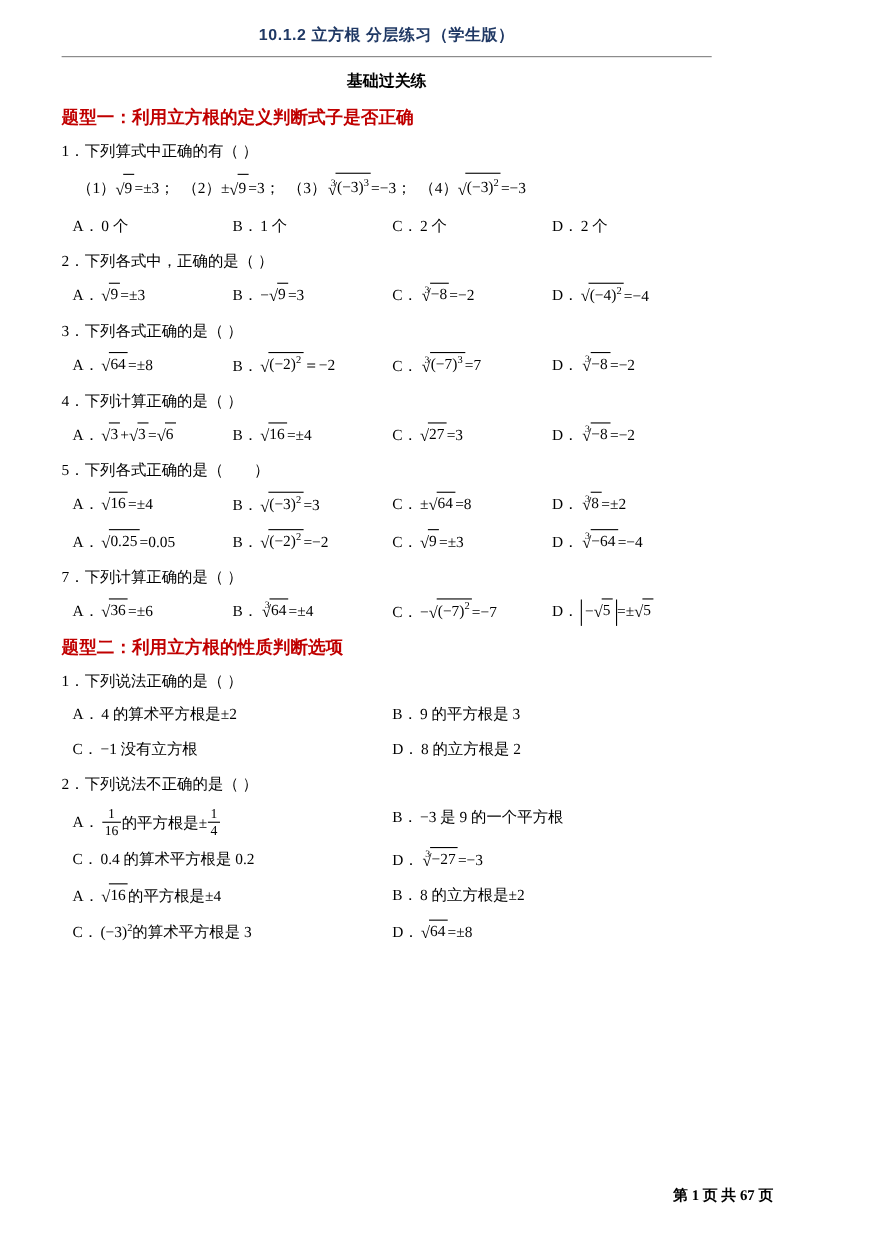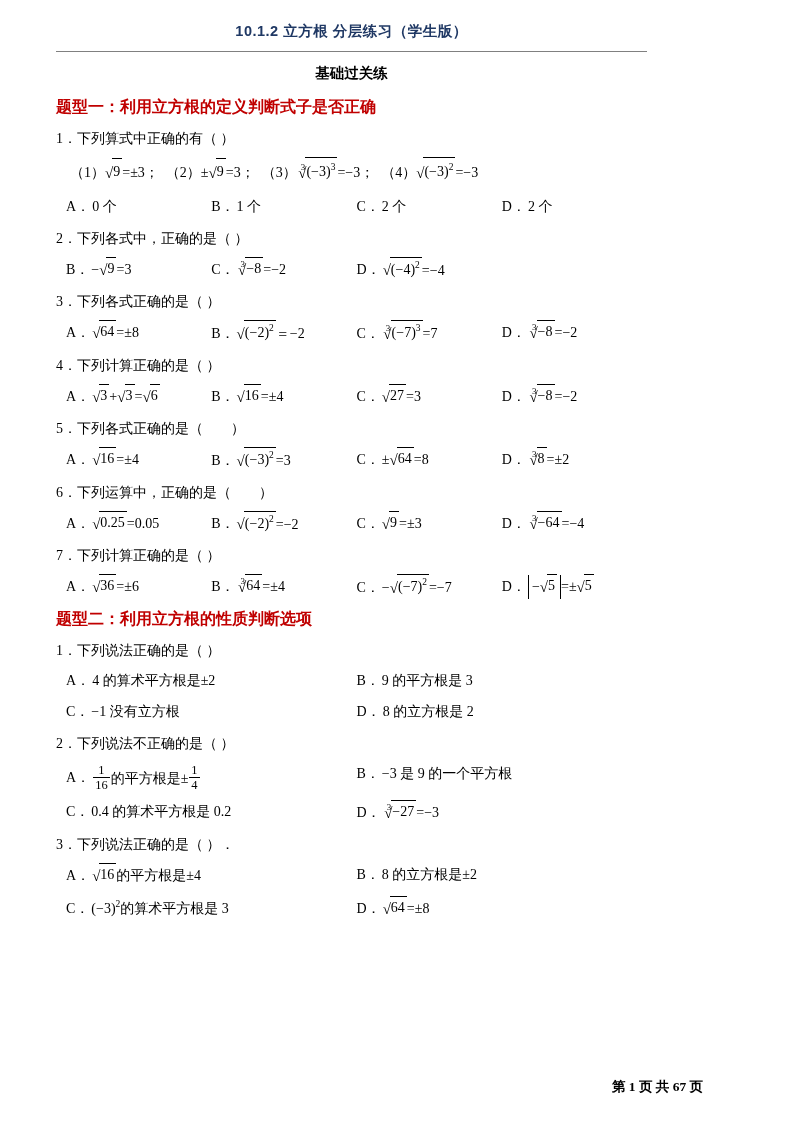--- a/index.html
+++ b/index.html
@@ -151,20 +151,21 @@
   </div>
   <div class="opts four">
     <div><span class="opt-lead">A．</span><span>0 个</span></div>
     <div><span class="opt-lead">B．</span><span>1 个</span></div>
     <div><span class="opt-lead">C．</span><span>2 个</span></div>
     <div><span class="opt-lead">D．</span><span>2 个</span></div>
   </div>
 
   <div class="q-stem">2．下列各式中，正确的是（ ）</div>
   <div class="opts four">
+    <div><span class="opt-lead">A．</span><span class="rad"><span class="sign">√</span><span class="radicand">9</span></span><span>=±3</span></div>
     <div><span class="opt-lead">B．</span><span>−</span><span class="rad"><span class="sign">√</span><span class="radicand">9</span></span><span>=3</span></div>
     <div><span class="opt-lead">C．</span><span class="rad"><span class="idx">3</span><span class="sign">√</span><span class="radicand">−8</span></span><span>=−2</span></div>
     <div><span class="opt-lead">D．</span><span class="rad"><span class="sign">√</span><span class="radicand"><span>(−4)</span><sup class="pw">2</sup></span></span><span>=−4</span></div>
   </div>
 
   <div class="q-stem">3．下列各式正确的是（  ）</div>
   <div class="opts four">
     <div><span class="opt-lead">A．</span><span class="rad"><span class="sign">√</span><span class="radicand">64</span></span><span>=±8</span></div>
     <div><span class="opt-lead">B．</span><span class="rad"><span class="sign">√</span><span class="radicand"><span>(−2)</span><sup class="pw">2</sup></span></span><span>＝−2</span></div>
     <div><span class="opt-lead">C．</span><span class="rad"><span class="idx">3</span><span class="sign">√</span><span class="radicand"><span>(−7)</span><sup class="pw">3</sup></span></span><span>=7</span></div>
@@ -180,21 +181,20 @@
   </div>
 
   <div class="q-stem">5．下列各式正确的是（　　）</div>
   <div class="opts four">
     <div><span class="opt-lead">A．</span><span class="rad"><span class="sign">√</span><span class="radicand">16</span></span><span>=±4</span></div>
     <div><span class="opt-lead">B．</span><span class="rad"><span class="sign">√</span><span class="radicand"><span>(−3)</span><sup class="pw">2</sup></span></span><span>=3</span></div>
     <div><span class="opt-lead">C．</span><span>±</span><span class="rad"><span class="sign">√</span><span class="radicand">64</span></span><span>=8</span></div>
     <div><span class="opt-lead">D．</span><span class="rad"><span class="idx">3</span><span class="sign">√</span><span class="radicand">8</span></span><span>=±2</span></div>
   </div>
 
-  <div class="q-stem">6．下列运算中，正确的是（　　）</div>
   <div class="opts four">
     <div><span class="opt-lead">A．</span><span class="rad"><span class="sign">√</span><span class="radicand">0.25</span></span><span>=0.05</span></div>
     <div><span class="opt-lead">B．</span><span class="rad"><span class="sign">√</span><span class="radicand"><span>(−2)</span><sup class="pw">2</sup></span></span><span>=−2</span></div>
     <div><span class="opt-lead">C．</span><span class="rad"><span class="sign">√</span><span class="radicand">9</span></span><span>=±3</span></div>
     <div><span class="opt-lead">D．</span><span class="rad"><span class="idx">3</span><span class="sign">√</span><span class="radicand">−64</span></span><span>=−4</span></div>
   </div>
 
   <div class="q-stem">7．下列计算正确的是（ ）</div>
   <div class="opts four">
     <div><span class="opt-lead">A．</span><span class="rad"><span class="sign">√</span><span class="radicand">36</span></span><span>=±6</span></div>
@@ -218,21 +218,20 @@
   <div class="q-stem">2．下列说法不正确的是（ ）</div>
   <div class="opts two">
     <div><span class="opt-lead">A．</span><span class="frac"><span class="num">1</span><span class="den">16</span></span><span>的平方根是±</span><span class="frac"><span class="num">1</span><span class="den">4</span></span></div>
     <div><span class="opt-lead">B．</span><span>−3 是 9 的一个平方根</span></div>
   </div>
   <div class="opts two">
     <div><span class="opt-lead">C．</span><span>0.4 的算术平方根是 0.2</span></div>
     <div><span class="opt-lead">D．</span><span class="rad"><span class="idx">3</span><span class="sign">√</span><span class="radicand">−27</span></span><span>=−3</span></div>
   </div>
 
-  <div class="q-stem">3．下列说法正确的是（ ）．</div>
   <div class="opts two">
     <div><span class="opt-lead">A．</span><span class="rad"><span class="sign">√</span><span class="radicand">16</span></span><span>的平方根是±4</span></div>
     <div><span class="opt-lead">B．</span><span>8 的立方根是±2</span></div>
   </div>
   <div class="opts two">
     <div><span class="opt-lead">C．</span><span>(−3)</span><sup class="pw">2</sup><span>的算术平方根是 3</span></div>
     <div><span class="opt-lead">D．</span><span class="rad"><span class="sign">√</span><span class="radicand">64</span></span><span>=±8</span></div>
   </div>
 
   <div class="footer">

